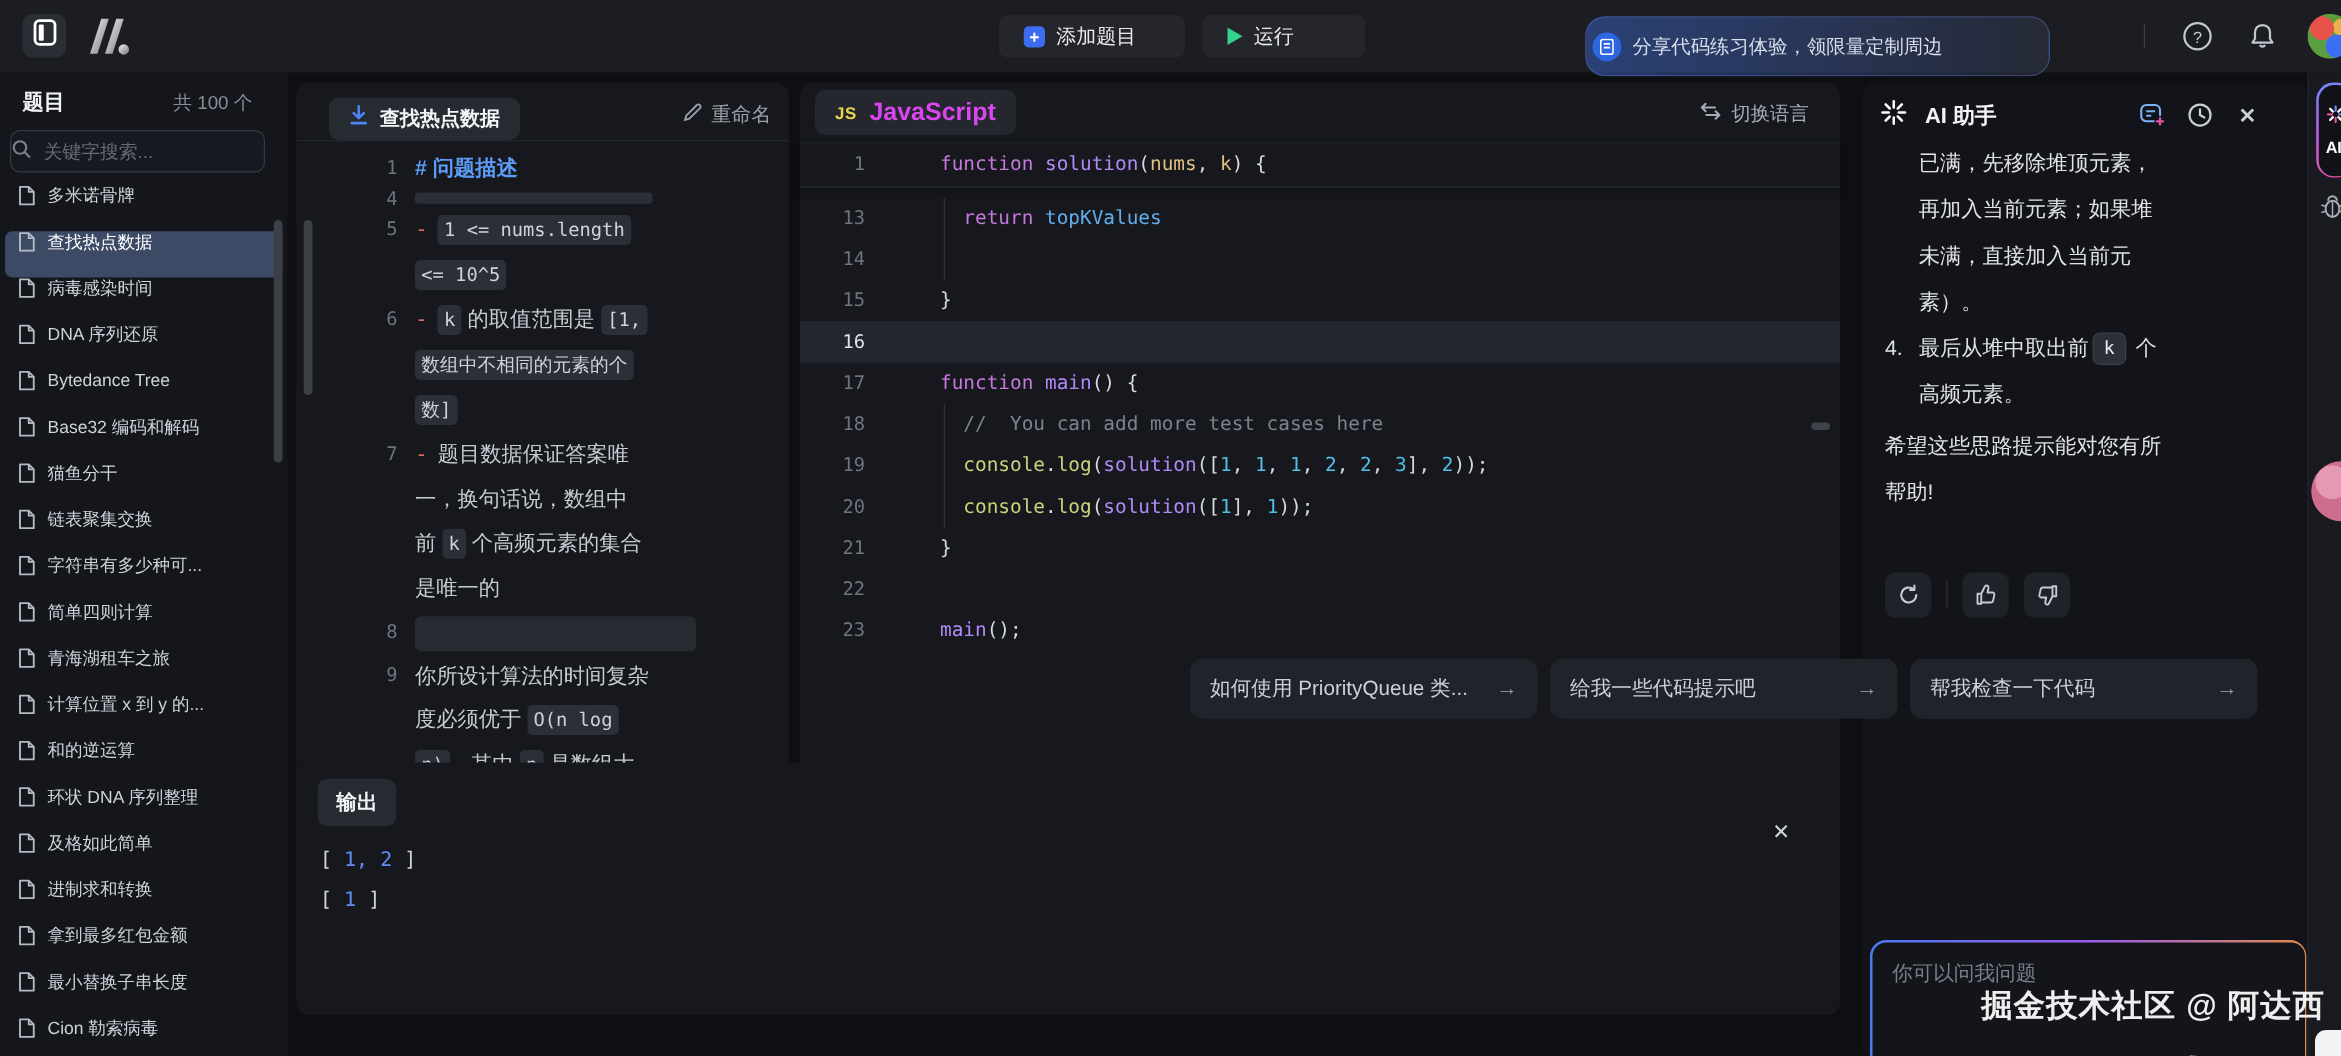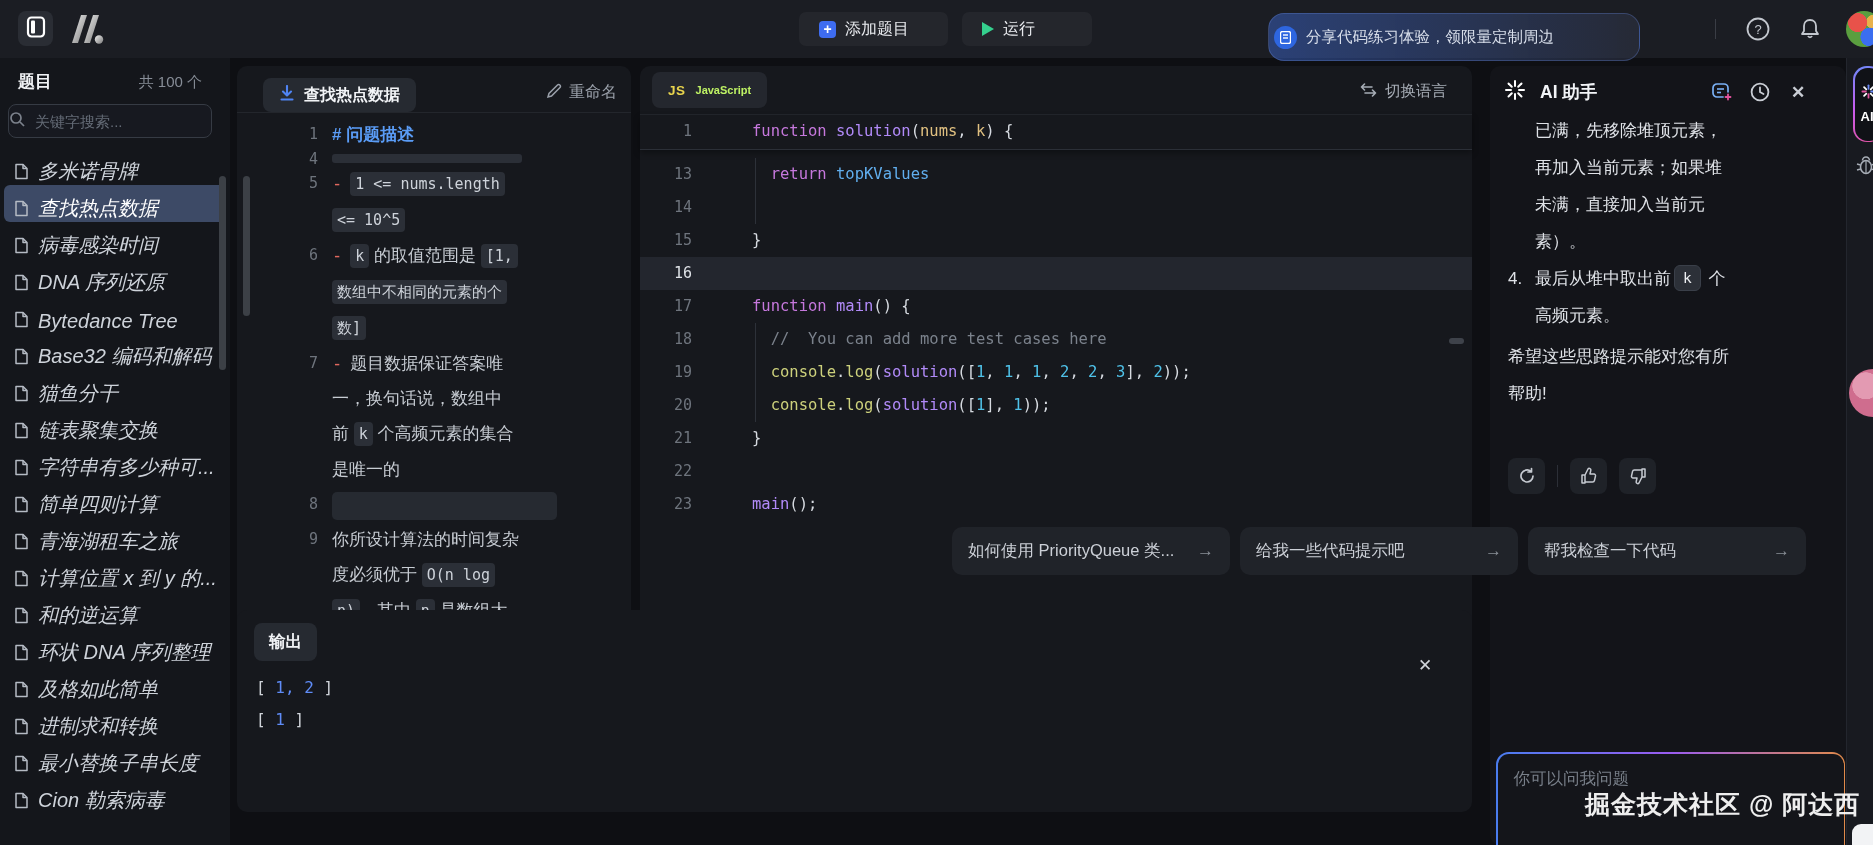--- a/index.html
+++ b/index.html
@@ -27,21 +27,21 @@
 
   
   .sidebar{position:absolute;left:0;top:58px;width:230px;height:787px;background:#14161b;}
   .sb-head{position:absolute;left:18px;top:12px;right:28px;display:flex;align-items:baseline;justify-content:space-between;}
   .sb-title{color:#f0f2f5;font-weight:bold;font-size:17px;}
   .sb-count{color:#878d97;font-size:15px;}
   .sb-search{position:absolute;left:8px;top:46px;width:204px;height:34px;border:1px solid #363b44;border-radius:8px;display:flex;align-items:center;gap:8px;padding:0 0;box-sizing:border-box;background:#171920;}
   .sb-search input{background:transparent;border:none;outline:none;color:#c9ccd2;font-size:15px;width:150px;font-family:"Liberation Sans",sans-serif;}
   .sb-search input::placeholder{color:#646b76;}
   .sb-list{position:absolute;left:0;top:90px;width:230px;height:697px;overflow:hidden;}
-  .sb-item{height:37px;margin:0 4px;display:flex;align-items:flex-end;gap:9px;padding:0 10px;border-radius:6px;color:#ced3da;font-size:20px;cursor:pointer;white-space:nowrap;font-style:italic;}
+  .sb-item{height:37px;margin:0 4px;display:flex;align-items:flex-start;gap:9px;padding:0 10px;border-radius:6px;color:#ced3da;font-size:14px;cursor:pointer;white-space:nowrap;}
   .sb-item.sel{background:#3d4a66;color:#fff;}
   .sb-item svg{flex:0 0 auto;}
   .v-thumb{position:absolute;background:#3c4046;border-radius:4px;cursor:pointer;}
 
   
   .panel{position:absolute;background:#16181d;border-radius:10px;}
 
   
   .md-panel{left:237px;top:66px;width:394px;height:567px;}
   .md-tab{position:absolute;left:26px;top:12px;height:34px;background:#262a31;border-radius:8px;display:flex;align-items:center;gap:9px;padding:0 16px;cursor:pointer;}
@@ -56,21 +56,21 @@
   .md-h{color:#5a9cf6;font-weight:bold;font-size:17px;}
   .md-dash{color:#e0685e;margin-right:8px;font-family:"DejaVu Sans Mono",monospace;}
   .md-code{background:#2b2f37;border-radius:4px;padding:3px 5px;color:#ced3da;font-family:"DejaVu Sans Mono",monospace;font-size:15px;}
   .md-sliver-box{display:inline-block;width:190px;height:9px;background:#2b2f37;border-radius:3px;vertical-align:top;margin-top:2px;}
   .md-block-box{display:inline-block;width:225px;height:28px;background:#262a31;border-radius:5px;vertical-align:middle;}
 
   
   .code-panel{left:640px;top:66px;width:832px;height:567px;}
   .js-tab{position:absolute;left:12px;top:6px;height:36px;background:#24272e;border-radius:8px;display:flex;align-items:center;gap:10px;padding:0 16px;cursor:pointer;}
   .js-badge{color:#e8d44d;font-weight:bold;font-size:13.5px;letter-spacing:.5px;}
-  .js-name{color:#bef264;font-size:11px;font-weight:600;}
+  .js-name{color:#d946ef;font-size:20px;font-weight:600;}
   .switch-lang{position:absolute;right:25px;top:15px;display:flex;align-items:center;gap:8px;color:#a7adb6;font-size:15.5px;cursor:pointer;}
   .code-divider{position:absolute;left:0;top:48px;width:100%;height:1px;background:#23262c;}
   .sticky-row{position:absolute;left:0;top:49px;width:100%;height:34px;background:#16181d;border-bottom:1px solid #2b2f37;box-shadow:0 3px 6px rgba(0,0,0,.35);z-index:3;}
   .code-lines{position:absolute;left:0;top:92px;width:100%;bottom:0;overflow:hidden;z-index:1;}
   .cl{display:flex;height:33px;line-height:33px;position:relative;}
   .cl.active{background:#23262e;}
   .cl.active .cl-num{color:#dfe2e7;}
   .cl-num{width:78px;flex:0 0 auto;text-align:right;padding-right:26px;color:#6e747d;font-size:15px;font-family:"DejaVu Sans Mono",monospace;box-sizing:border-box;}
   .cl-code{flex:1;position:relative;padding-left:34px;font-family:"DejaVu Sans Mono",monospace;font-size:15.5px;white-space:pre;}
   .cl-code.ig::before{content:"";position:absolute;left:37px;top:0;bottom:0;border-left:1px solid #2d3139;}
@@ -305,20 +305,27 @@
               <path d="M2 1.5 h7 l4 4 v10 h-11 Z" fill="none" stroke="#b5bbc4" stroke-width="1.5" stroke-linejoin="round"></path>
               <path d="M9 1.5 v4 h4" fill="none" stroke="#b5bbc4" stroke-width="1.5" stroke-linejoin="round"></path>
             </svg></span>
           <span>进制求和转换</span>
         </div>
         <div class="sb-item">
           <span><svg width="15" height="17" viewBox="0 0 15 17">
               <path d="M2 1.5 h7 l4 4 v10 h-11 Z" fill="none" stroke="#b5bbc4" stroke-width="1.5" stroke-linejoin="round"></path>
               <path d="M9 1.5 v4 h4" fill="none" stroke="#b5bbc4" stroke-width="1.5" stroke-linejoin="round"></path>
             </svg></span>
+          <span>拿到最多红包金额</span>
+        </div>
+        <div class="sb-item">
+          <span><svg width="15" height="17" viewBox="0 0 15 17">
+              <path d="M2 1.5 h7 l4 4 v10 h-11 Z" fill="none" stroke="#b5bbc4" stroke-width="1.5" stroke-linejoin="round"></path>
+              <path d="M9 1.5 v4 h4" fill="none" stroke="#b5bbc4" stroke-width="1.5" stroke-linejoin="round"></path>
+            </svg></span>
           <span>最小替换子串长度</span>
         </div>
         <div class="sb-item">
           <span><svg width="15" height="17" viewBox="0 0 15 17">
               <path d="M2 1.5 h7 l4 4 v10 h-11 Z" fill="none" stroke="#b5bbc4" stroke-width="1.5" stroke-linejoin="round"></path>
               <path d="M9 1.5 v4 h4" fill="none" stroke="#b5bbc4" stroke-width="1.5" stroke-linejoin="round"></path>
             </svg></span>
           <span>Cion 勒索病毒</span>
         </div>
       </div>

